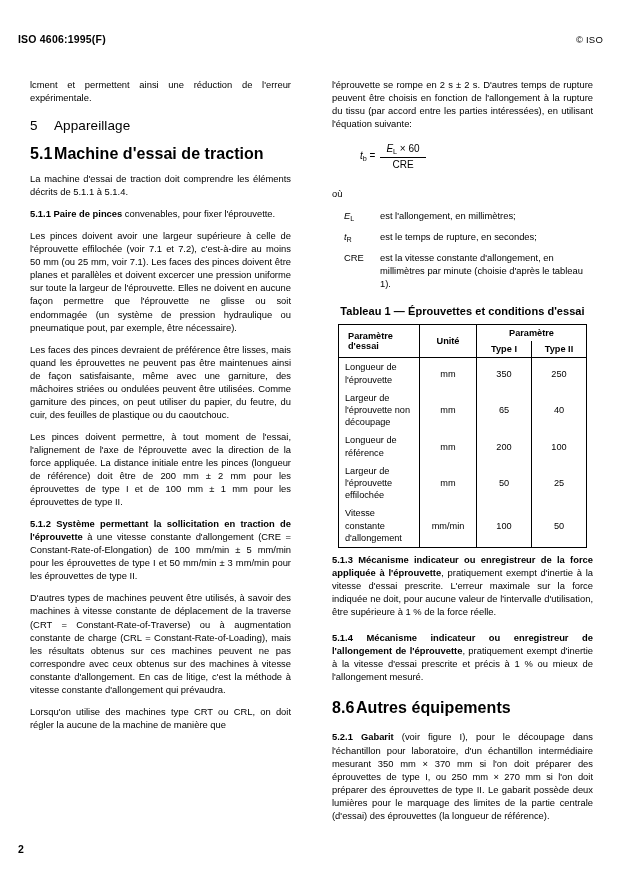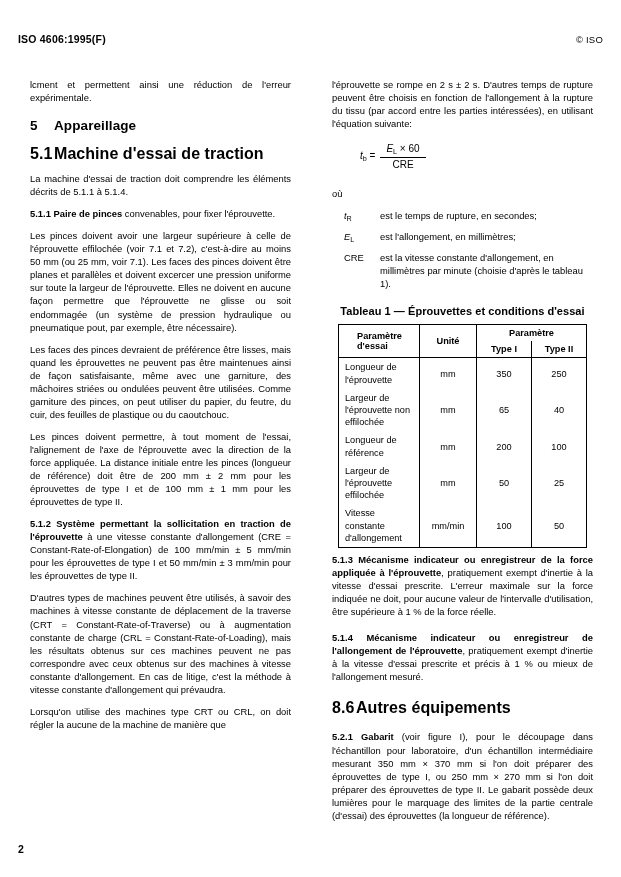--- a/index.html
+++ b/index.html
@@ -66,21 +66,21 @@
     line-height: 13.05px;
     text-align: justify;
     text-justify: inter-word;
     hyphens: manual;
   }
 
   
   h2.clause {
     margin: 14px 0 11px 0;
     font-size: 13.5px;
-    font-weight: bold;
+    font-weight: normal;
     letter-spacing: 0.1px;
   }
   h2.clause .num { display: inline-block; width: 24px; }
   h3.subclause {
     margin: 12px 0 9px 0;
     font-size: 16px;
     font-weight: bold;
     letter-spacing: 0.05px;
   }
   h3.subclause .num { display: inline-block; width: 24px; }
@@ -167,21 +167,21 @@
     vertical-align: middle;
     font-weight: normal;
   }
   table.iso thead th {
     font-weight: bold;
     text-align: center;
     padding: 3px 4px;
   }
   table.iso thead th.param {
     text-align: left;
-    padding-left: 18px;
+    padding-left: 9px;
   }
   table.iso thead tr:first-child th { border-bottom: none; }
   table.iso thead tr.sub-hdr th {
     border-top: none;
   }
   table.iso thead tr:first-child th.param,
   table.iso thead tr:first-child th.unit {
     border-bottom: 0.9px solid #000;
   }
   table.iso tbody tr:first-child td { border-top: 1.6px solid #000; }
@@ -264,26 +264,26 @@
           <span>=</span></span><span class="frac">
           <span class="numer"><span class="var">E</span><span class="sub">L</span><span> × 60</span></span>
           <span class="denom">CRE</span>
         </span>
       </div>
 
       <p class="ou">où</p>
 
       <dl class="defs">
         <div class="defrow">
+          <span class="term"><span class="var">E</span><span class="sub">L</span></span>
+          <span class="desc">est l'allongement, en millimètres;</span>
+        </div>
+        <div class="defrow">
           <span class="term"><span class="var">t</span><span class="sub">R</span></span>
           <span class="desc">est le temps de rupture, en secondes;</span>
-        </div>
-        <div class="defrow">
-          <span class="term"><span class="var">E</span><span class="sub">L</span></span>
-          <span class="desc">est l'allongement, en millimètres;</span>
         </div>
         <div class="defrow">
           <span class="term"><span>CRE</span></span>
           <span class="desc">est la vitesse constante d'allongement, en millimètres par minute (choisie d'après le tableau 1).</span>
         </div>
       </dl>
 
       <div class="table-caption">Tableau 1 — Éprouvettes et conditions d'essai</div>
 
       <table class="iso">
@@ -299,21 +299,21 @@
           </tr>
         </thead>
         <tbody>
           <tr>
             <td class="lbl">Longueur de l'éprouvette</td>
             <td class="unit">mm</td>
             <td class="val">350</td>
             <td class="val">250</td>
           </tr>
           <tr>
-            <td class="lbl">Largeur de l'éprouvette non effilochée</td>
+            <td class="lbl">Largeur de l'éprouvette non découpage</td>
             <td class="unit">mm</td>
             <td class="val">65</td>
             <td class="val">40</td>
           </tr>
           <tr>
             <td class="lbl">Longueur de référence</td>
             <td class="unit">mm</td>
             <td class="val">200</td>
             <td class="val">100</td>
           </tr>

